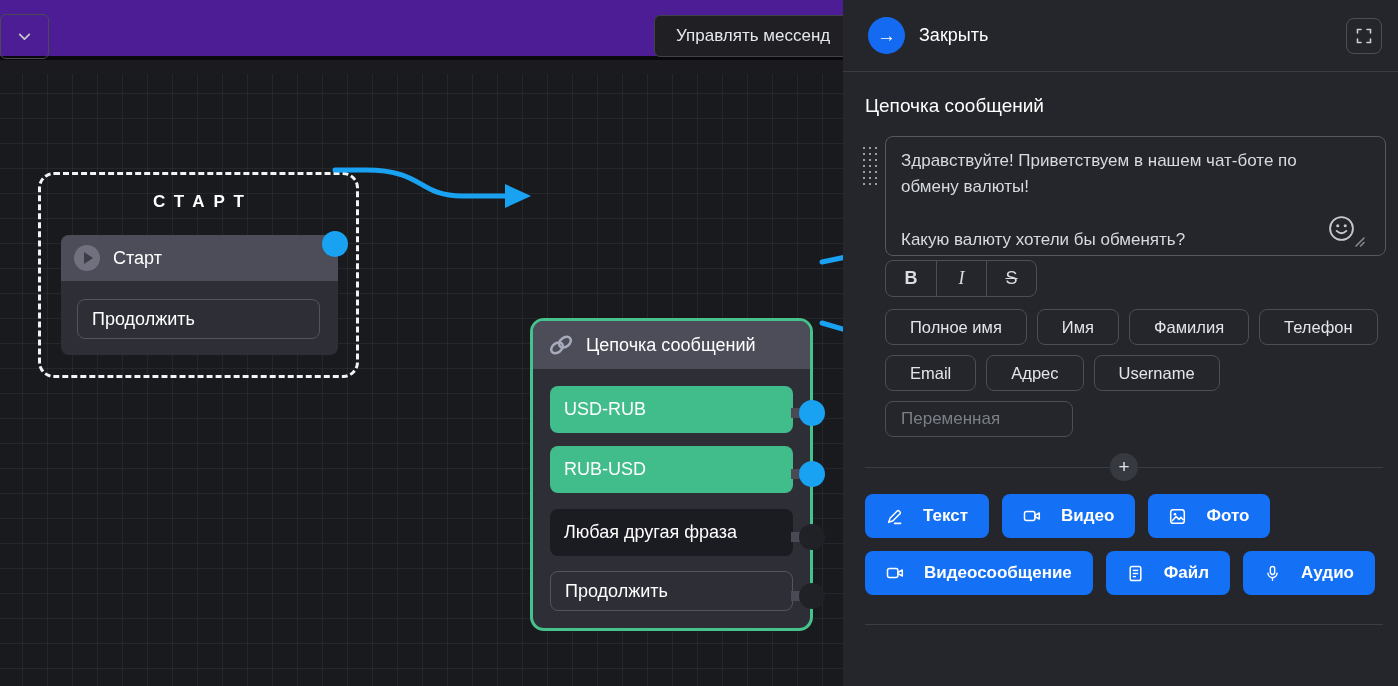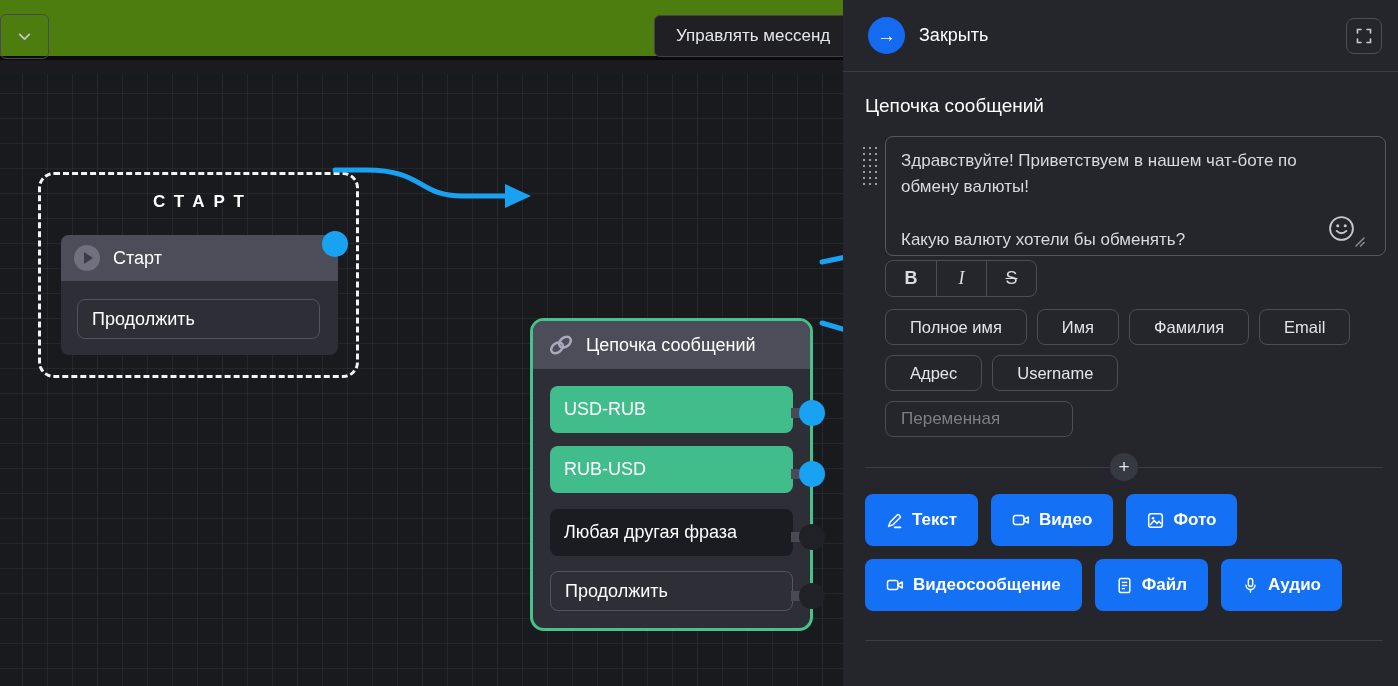--- a/index.html
+++ b/index.html
@@ -3,21 +3,21 @@
 <meta charset="utf-8">
 <style>
   html,body{margin:0;padding:0;background:#0f0f12;}
   *{box-sizing:border-box;}
   .app{
     position:relative;width:1398px;height:686px;overflow:hidden;
     font-family:"Liberation Sans","DejaVu Sans",sans-serif;
     background:#1b1b1f;color:#e8eaed;
   }
   
-  .topbar{position:absolute;left:0;top:0;width:100%;height:60px;background:#4d7c0f;
+  .topbar{position:absolute;left:0;top:0;width:100%;height:60px;background:#4c1d95;
     border-bottom:4px solid #0a0a0c;z-index:3;}
   .mini-btn{position:absolute;left:0;top:14px;width:49px;height:45px;border:1px solid #4a4a52;
     border-radius:6px;display:flex;align-items:center;justify-content:center;background:transparent;cursor:pointer;}
   .manage-btn{position:absolute;left:654px;top:15px;height:42px;width:246px;border:1px solid #41414a;
     border-radius:6px;background:#1f1f24;color:#e4e7ec;font-size:17px;display:flex;align-items:center;
     padding:0 21px;white-space:nowrap;overflow:hidden;cursor:pointer;}
   
   .canvas{position:absolute;left:0;top:74px;width:100%;bottom:0;background-color:#191a1e;
     background-image:linear-gradient(rgba(255,255,255,.05) 1px,transparent 1px),
                      linear-gradient(90deg,rgba(255,255,255,.05) 1px,transparent 1px);
@@ -89,22 +89,22 @@
   .var-input{margin-left:20px;margin-top:10px;width:188px;height:36px;border:1px solid #4b4e54;
     border-radius:8px;background:transparent;color:#e2e5e9;padding:4px 15px;font-size:17px;outline:none;
     font-family:"Liberation Sans","DejaVu Sans",sans-serif;display:block;}
   .var-input::placeholder{color:#7b7f86;}
   .divider-plus{margin-top:16px;position:relative;height:28px;}
   .divider-line{position:absolute;left:0;right:0;top:50%;height:1px;background:#3a3d43;}
   .plus-btn{position:absolute;left:50%;top:50%;transform:translate(-50%,-50%);width:28px;height:28px;
     border-radius:50%;background:#36393f;color:#dfe2e6;display:flex;align-items:center;
     justify-content:center;font-size:19px;cursor:pointer;}
   .attach-buttons{margin-top:13px;display:flex;flex-wrap:wrap;gap:13px;width:520px;}
-  .attach-btn{height:52px;background:#1470f4;border-radius:8px;color:#fff;font-size:17px;font-weight:700;
-    display:flex;align-items:center;gap:9px;padding:2px 21px;cursor:pointer;white-space:nowrap;}
+  .attach-btn{height:44px;background:#1470f4;border-radius:8px;color:#fff;font-size:17px;font-weight:700;
+    display:flex;align-items:center;gap:20px;padding:2px 21px;cursor:pointer;white-space:nowrap;}
   .bottom-divider{margin-top:29px;height:1px;background:#3a3d43;}
   svg{display:block;}
 </style>
 </head>
 <body>
 
 <div class="app">
 
   <div class="canvas">
 
@@ -216,20 +216,21 @@
       <div class="format-group">
         <div class="fmt fmt-b">B</div>
         <div class="fmt fmt-i">I</div>
         <div class="fmt fmt-s">S</div>
       </div>
 
       <div class="chips">
         <div class="chip">Полное имя</div>
         <div class="chip">Имя</div>
         <div class="chip">Фамилия</div>
+        <div class="chip">Телефон</div>
         <div class="chip">Email</div>
         <div class="chip">Адрес</div>
         <div class="chip">Username</div>
       </div>
 
       <input class="var-input" value="" placeholder="Переменная" style="">
 
       <div class="divider-plus">
         <div class="divider-line"></div>
         <div class="plus-btn">+</div>

